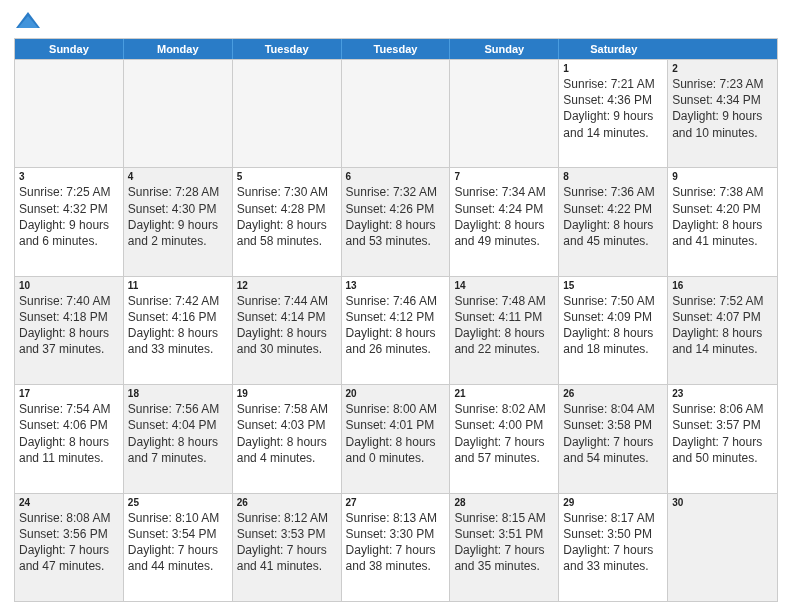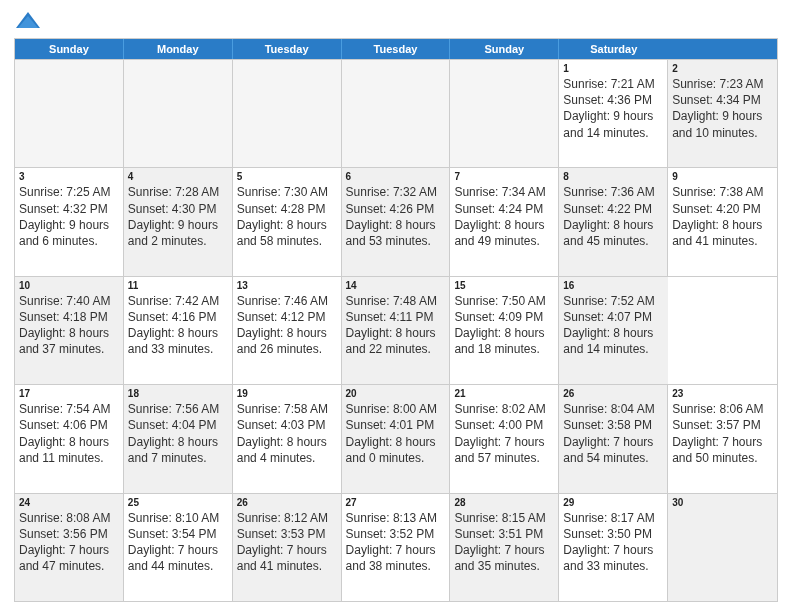--- a/index.html
+++ b/index.html
@@ -204,20 +204,26 @@
             <div class="cell-text">Sunrise: 7:40 AM
 Sunset: 4:18 PM
 Daylight: 8 hours and 37 minutes.</div>
           </div>
           <div class="cal-cell">
             <div class="day-num">11</div>
             <div class="cell-text">Sunrise: 7:42 AM
 Sunset: 4:16 PM
 Daylight: 8 hours and 33 minutes.</div>
           </div>
+          <div class="cal-cell shaded">
+            <div class="day-num">12</div>
+            <div class="cell-text">Sunrise: 7:44 AM
+Sunset: 4:14 PM
+Daylight: 8 hours and 30 minutes.</div>
+          </div>
           <div class="cal-cell">
             <div class="day-num">13</div>
             <div class="cell-text">Sunrise: 7:46 AM
 Sunset: 4:12 PM
 Daylight: 8 hours and 26 minutes.</div>
           </div>
           <div class="cal-cell shaded">
             <div class="day-num">14</div>
             <div class="cell-text">Sunrise: 7:48 AM
 Sunset: 4:11 PM
@@ -295,21 +301,21 @@
           </div>
           <div class="cal-cell shaded">
             <div class="day-num">26</div>
             <div class="cell-text">Sunrise: 8:12 AM
 Sunset: 3:53 PM
 Daylight: 7 hours and 41 minutes.</div>
           </div>
           <div class="cal-cell">
             <div class="day-num">27</div>
             <div class="cell-text">Sunrise: 8:13 AM
-Sunset: 3:52 PM
+Sunset: 3:30 PM
 Daylight: 7 hours and 38 minutes.</div>
           </div>
           <div class="cal-cell shaded">
             <div class="day-num">28</div>
             <div class="cell-text">Sunrise: 8:15 AM
 Sunset: 3:51 PM
 Daylight: 7 hours and 35 minutes.</div>
           </div>
           <div class="cal-cell">
             <div class="day-num">29</div>

